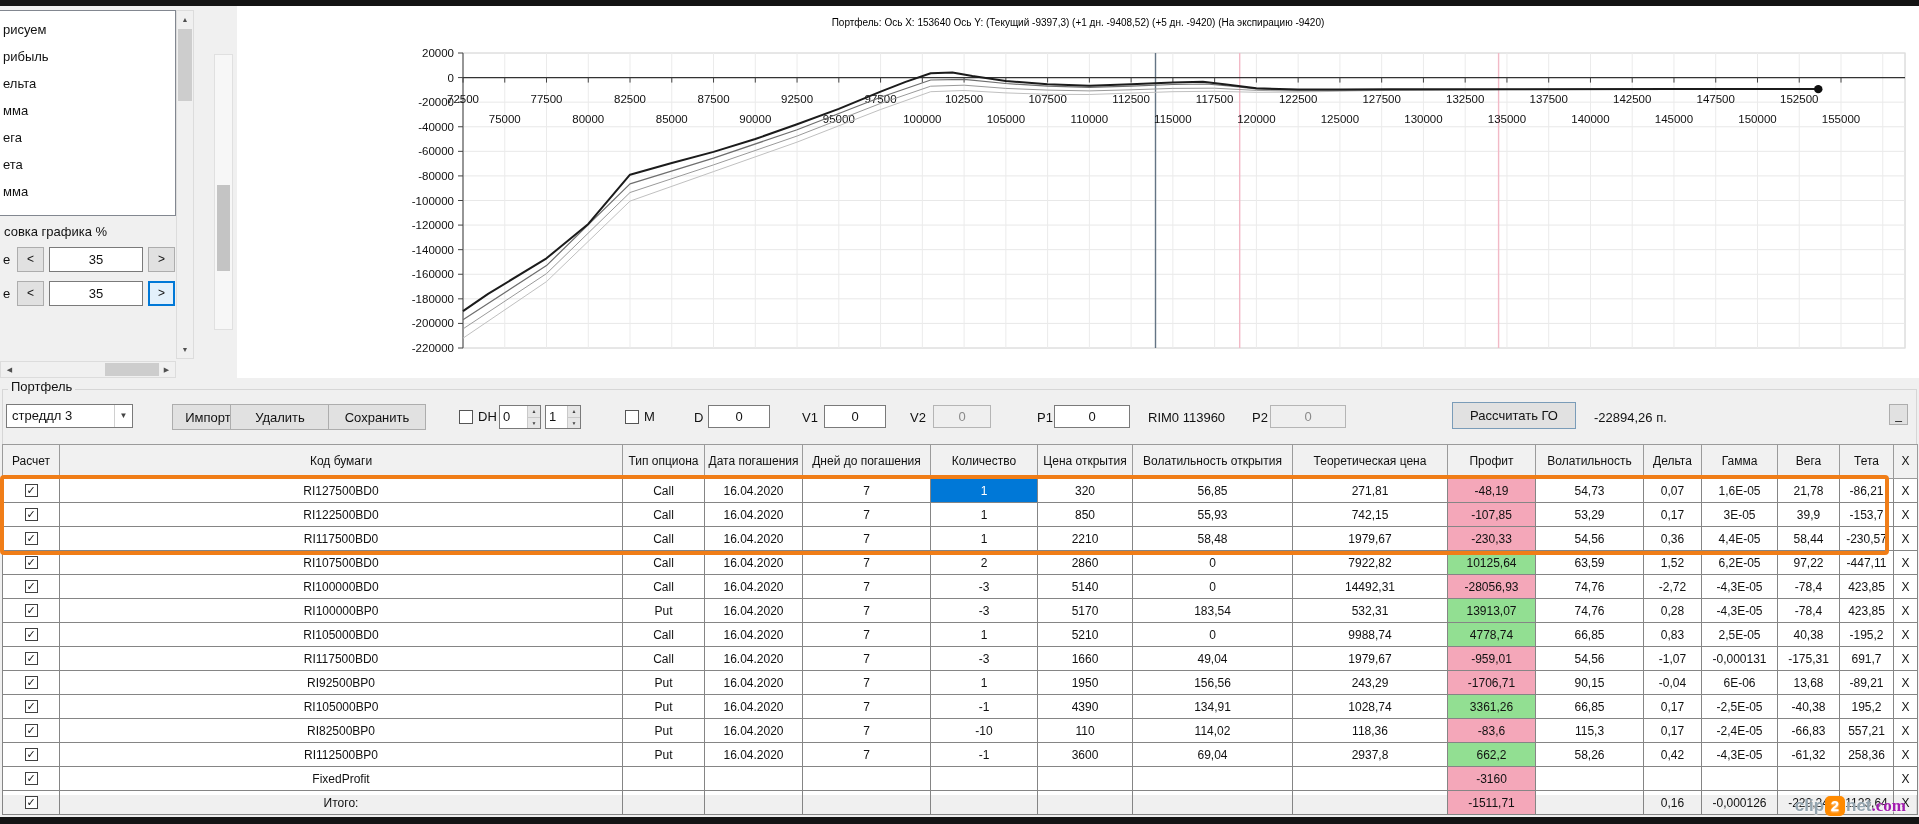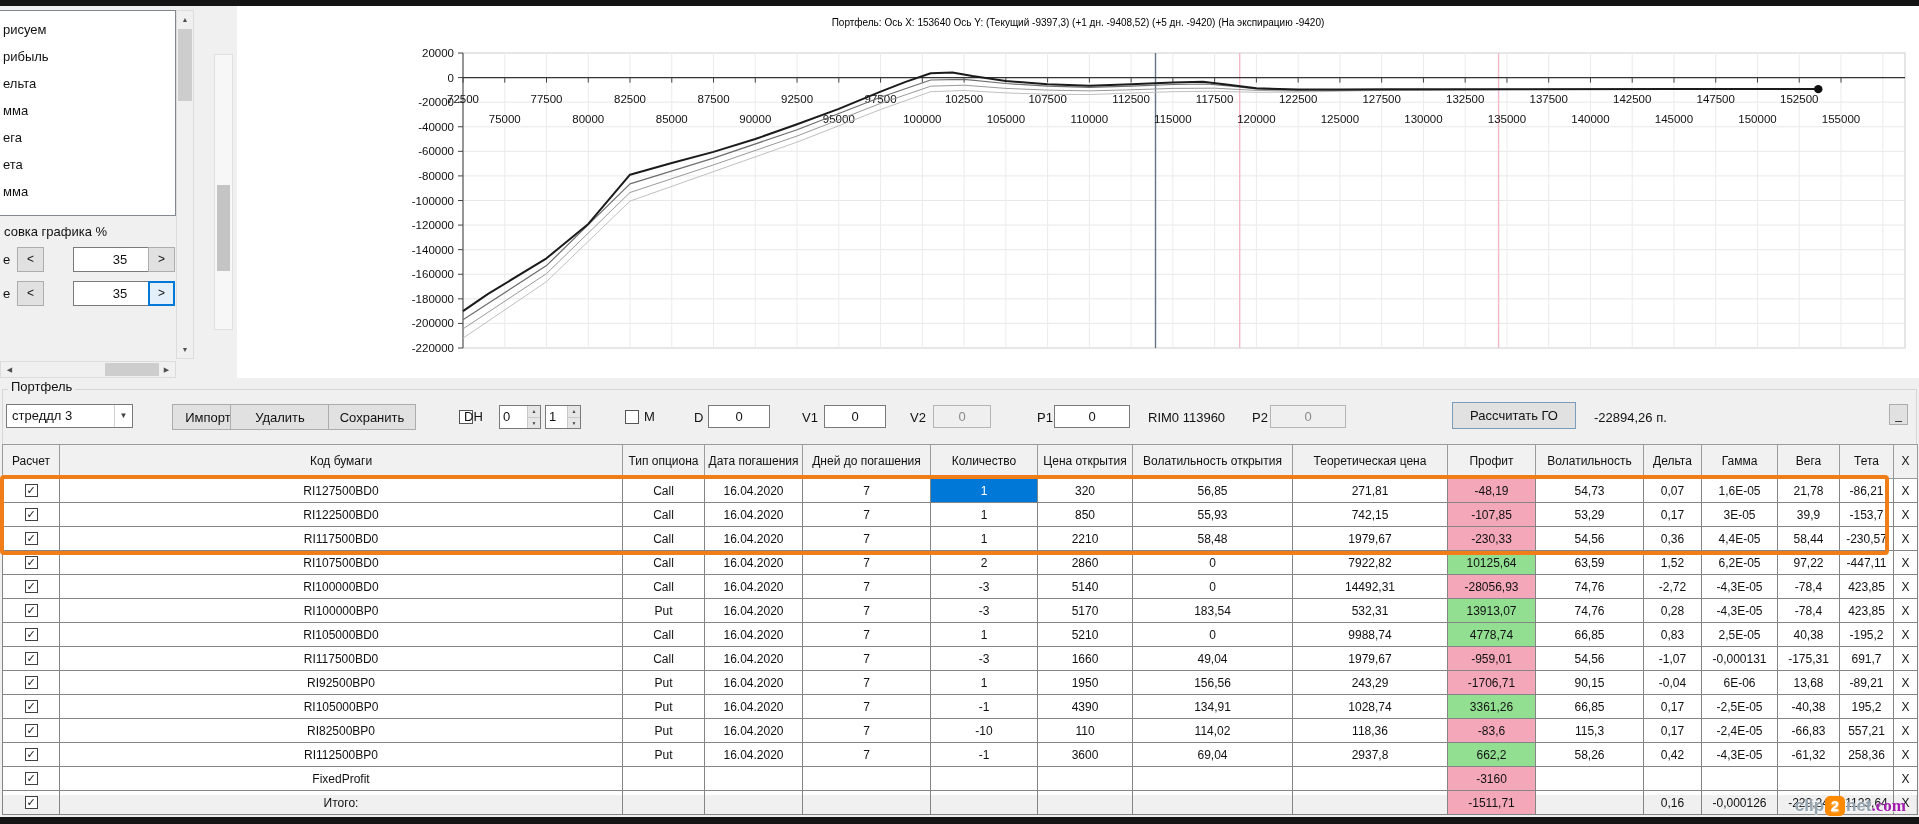--- a/index.html
+++ b/index.html
@@ -18,21 +18,21 @@
     background:#fff; border:1px solid #828790; overflow:hidden; padding-top:5px; }
   .list-item { height:27px; line-height:27px; padding-left:5px; font-size:13px; white-space:nowrap; }
   #graph-group-label { position:absolute; left:4px; top:218px; font-size:13px; }
   .spin-row { position:absolute; left:0; width:180px; height:26px; }
   #spin-row-1 { top:241px; } #spin-row-2 { top:275px; }
   .frag { position:absolute; left:3px; top:5px; font-size:13px; }
   .btn-sm { position:absolute; top:0; width:27px; height:25px; background:#e1e1e1;
     border:1px solid #adadad; font-size:12px; text-align:center; line-height:23px; }
   .btn-dec { left:17px; } .btn-inc { left:148px; }
   .spin-value { position:absolute; left:49px; top:0; width:94px; height:25px; background:#fff;
-    border:1px solid #7a7a7a; font-size:13px; text-align:center; line-height:23px;margin-left:24px; }
+    border:1px solid #7a7a7a; font-size:13px; text-align:center; line-height:23px; }
   .btn-focus { border:2px solid #0078d7; background:#e3f0fb; line-height:21px; }
 
   .vscroll { position:absolute; background:#f0f0f0; border:1px solid #dcdcdc; }
   #list-vscroll { left:176px; top:4px; width:18px; height:349px; }
   .sb-btn { position:absolute; left:0; width:16px; height:17px; background:#f0f0f0;
     font-size:7px; color:#505050; text-align:center; line-height:17px; }
   .sb-up { top:0; } .sb-down { bottom:0; }
   #list-vthumb { position:absolute; left:1px; top:18px; width:14px; height:72px; background:#cdcdcd; }
   #panel-hscroll { position:absolute; left:0; top:355px; width:176px; height:17px;
     background:#f0f0f0; border:1px solid #dcdcdc; }
@@ -49,32 +49,32 @@
   .ax { font-size:11.5px; fill:#111; font-family:"Liberation Sans", sans-serif; }
 
   
   .gb-border { left:2px; top:389px; width:1915px; height:426px; border:1px solid #d6d6d6; }
   #group-label { left:8px; top:379px; font-size:13px; background:#f0f0f0; padding:0 3px; }
 
   .tb-btn { position:absolute; top:404px; height:26px; background:#e1e1e1; border:1px solid #adadad;
     font-size:13px; display:flex; align-items:center; justify-content:center; }
   #btn-import { left:146px; width:72px;margin-left:26px; }
   #btn-delete { left:230px; width:100px; }
-  #btn-save { left:328px; width:88px; }
+  #btn-save { left:328px; width:98px; }
   #btn-calc-go { left:1452px; top:402px; width:124px; height:27px; border:1px solid #7a9cb8; }
   #btn-minimize { left:1889px; top:404px; width:19px; height:21px; font-size:12px; }
 
   #preset-combo { left:6px; top:404px; width:127px; height:24px; background:#fff; border:1px solid #7a7a7a; font-size:13px; }
   #preset-combo .cb-text { position:absolute; left:5px; top:3px; }
   #preset-combo .cb-arrow { position:absolute; right:0; top:0; width:18px; height:22px; border-left:1px solid #d0d0d0;
     font-size:8px; color:#444; text-align:center; line-height:22px; }
 
   .chk { position:absolute; width:14px; height:14px; background:#fff; border:1px solid #555; top:410px; }
   .chk-label { position:absolute; top:409px; font-size:13px; }
-  #chk-dh { left:459px; } #lbl-dh { left:464px; }
+  #chk-dh { left:459px; } #lbl-dh { left:478px; }
   #chk-m { left:625px; } #lbl-m { left:644px; }
 
   .numud { position:absolute; top:405px; height:24px; background:#fff; border:1px solid #7a7a7a; }
   .numud .nv { position:absolute; left:3px; top:3px; font-size:13px; }
   .numud .arr { position:absolute; right:0; top:0; width:13px; height:11px; background:#e6e6e6; border-left:1px solid #c9c9c9;
     font-size:5px; text-align:center; line-height:11px; color:#444; }
   .numud .arr.dn { top:11px; border-top:1px solid #c9c9c9; }
   #spin-a { left:499px; width:42px; } #spin-b { left:545px; width:36px; }
 
   .tb-label { position:absolute; top:410px; font-size:13px; }

